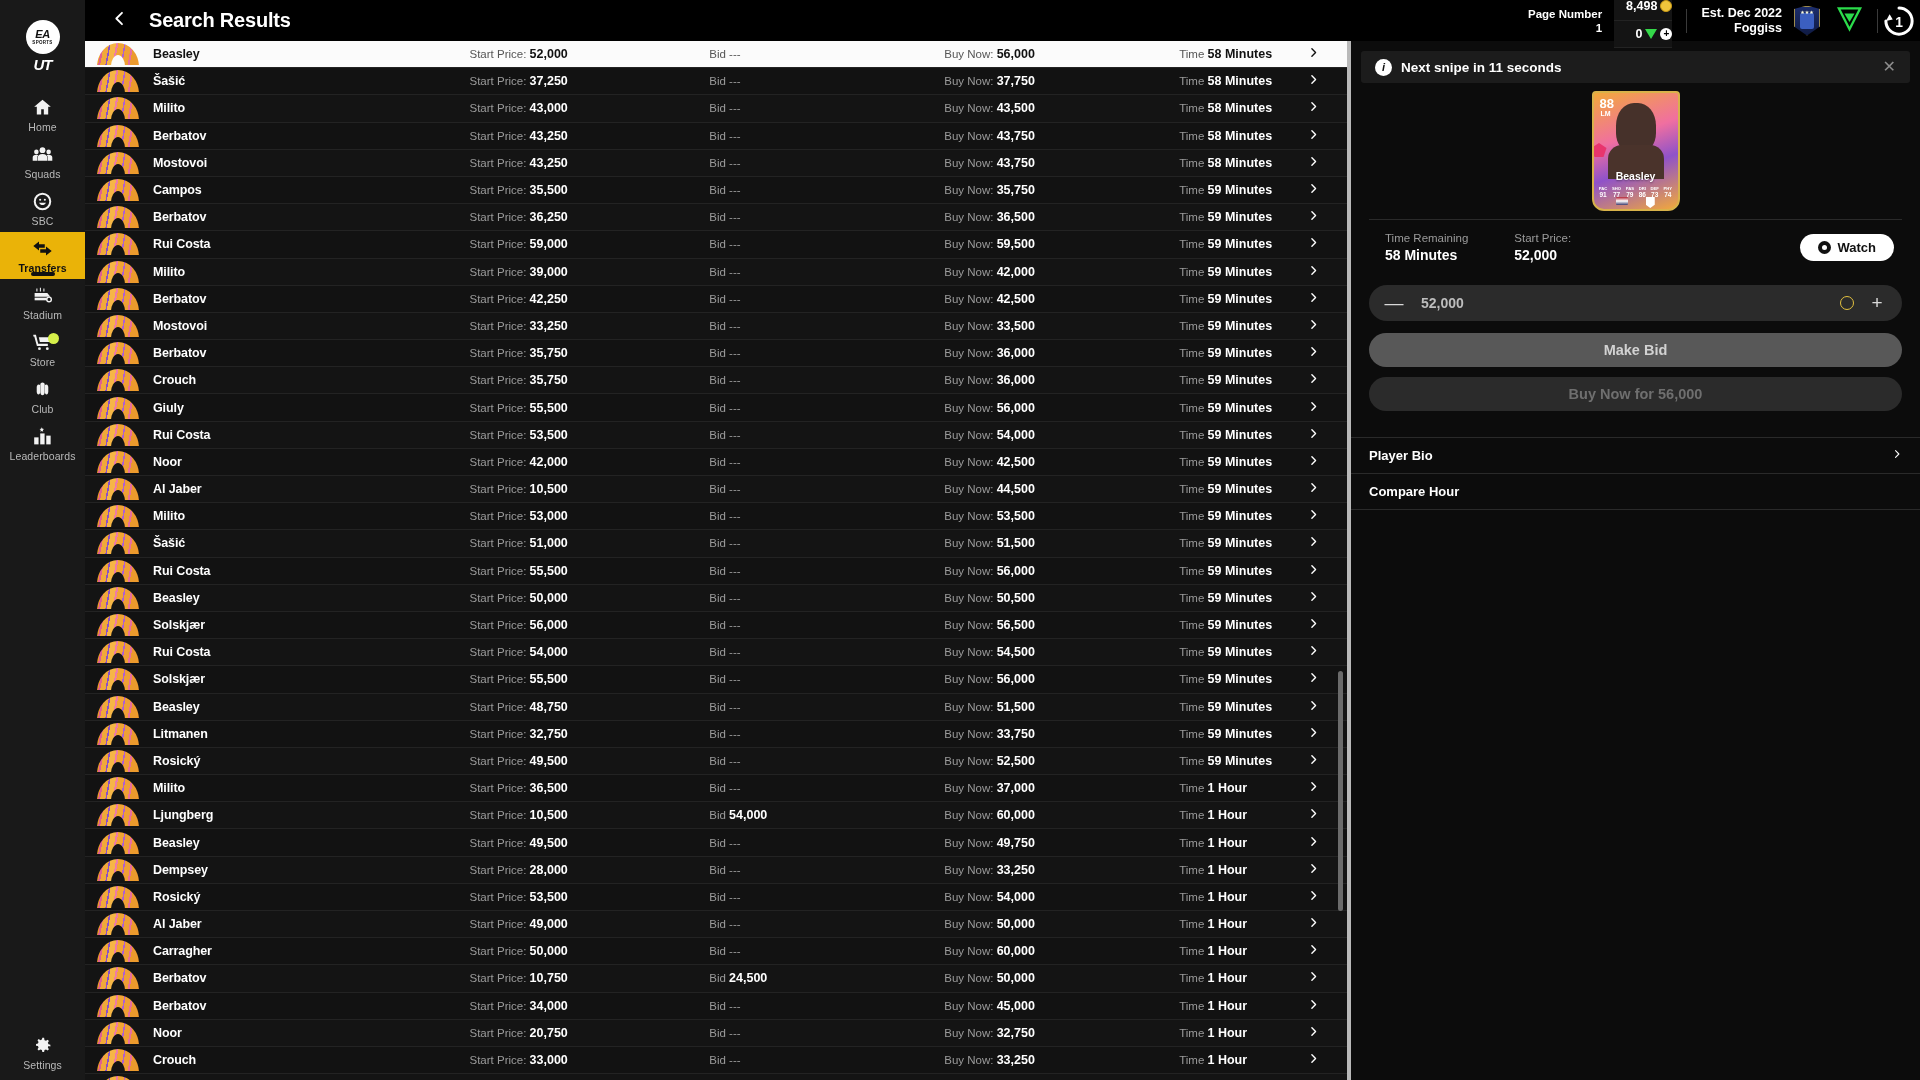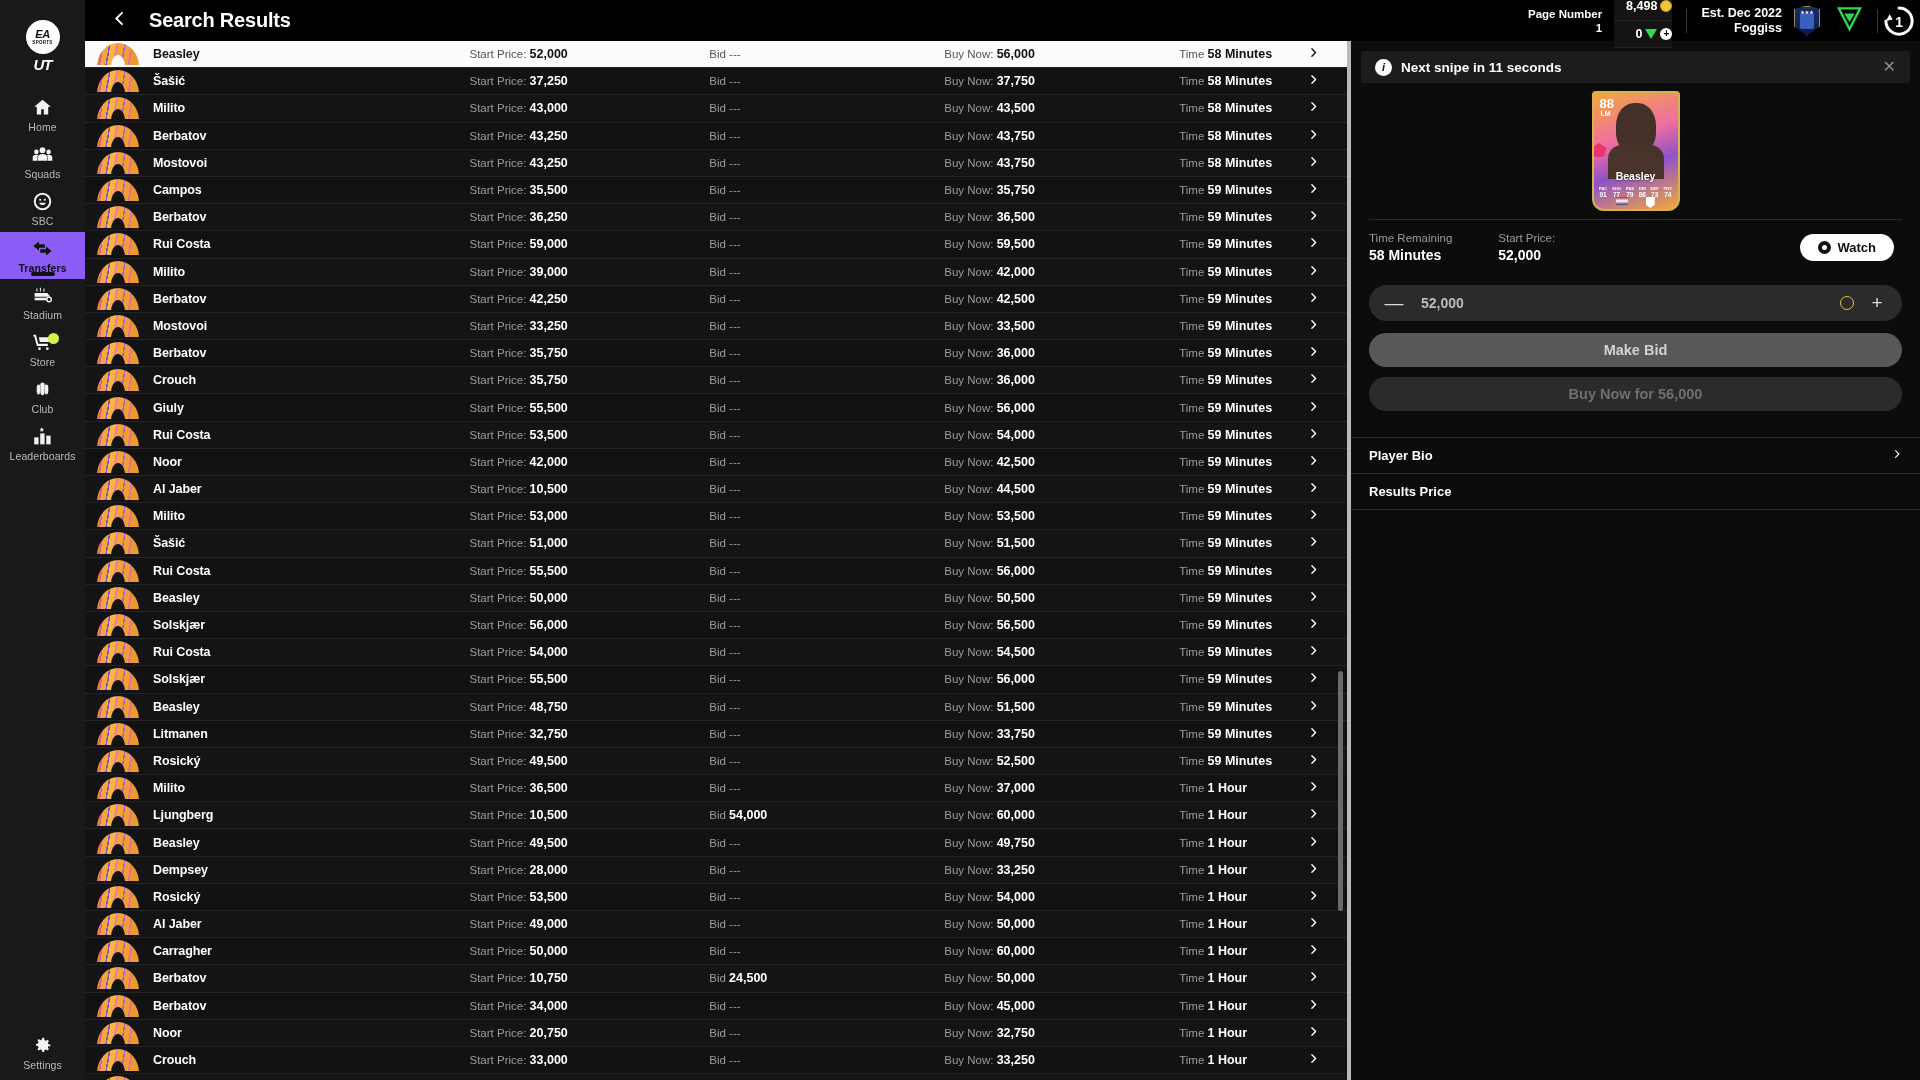--- a/index.html
+++ b/index.html
@@ -36,21 +36,21 @@
   .nav-item {
     width: 85px; height: 47px;
     display: flex; flex-direction: column; align-items: center; justify-content: center;
     gap: 2px;
     cursor: pointer;
     position: relative;
   }
   .nav-item .ic { width: 22px; height: 22px; display:flex; align-items:center; justify-content:center; }
   .nav-item .ic svg { width: 21px; height: 21px; fill: #f2f2f2; }
   .nav-item .lbl { font-size: 10.5px; color: #b9b9b9; letter-spacing: 0.1px; white-space: nowrap; }
-  .nav-item.active { background: #8b5cf6; }
+  .nav-item.active { background: #eab308; }
   .nav-item.active .ic svg { fill: #111; }
   .nav-item.active .lbl { color: #111; font-weight: 600; }
   .nav-item.active::after {
     content:""; position:absolute; bottom: 3px; left: 50%; transform: translateX(-50%);
     width: 24px; height: 4px; border-radius: 2px; background: #111;
   }
   .store-dot {
     position: absolute; width: 11px; height: 11px; border-radius: 50%;
     background: #d6f04a; top: 7px; right: 26px;
   }
@@ -212,21 +212,21 @@
   .fut-card .flag { width:12px;height:8px;background:linear-gradient(#b22234,#fff 50%,#3c3b6e); border-radius:1px;}
   .fut-card .clubb { width:9px;height:11px;background:#fff; clip-path: polygon(0 0,100% 0,100% 70%,50% 100%,0 70%);}
   .fut-card .rating { position:absolute; left:6px; top:4px; color:#fff; font-size:13px; font-weight:800; line-height:1; }
   .fut-card .pos { position:absolute; left:7px; top:17px; color:#fff; font-size:7px; font-weight:800; }
   .fut-card .gem {
     position:absolute; left:-2px; top: 50px; width: 15px; height: 14px;
     background:#e8356d; clip-path: polygon(50% 0,100% 35%,80% 100%,20% 100%,0 35%);
   }
 
   .panel-div { height:1px; background:#2a2a2a; margin: 8px 18px 0 18px; }
-  .meta-row { display:flex; align-items:center; padding: 12px 18px 0 18px; }
+  .meta-row { display:flex; align-items:center; padding: 12px 18px 0 18px; margin-left: 16px; }
   .meta-col { margin-right: 46px; }
   .meta-k { font-size: 11.5px; color:#9b9b9b; margin-bottom: 3px; }
   .meta-v { font-size: 14px; font-weight: 800; color:#fff; }
   .watch-btn {
     margin-left: auto; margin-right: 8px;
     background:#fff; color:#111; border-radius: 20px;
     height: 27px; padding: 0 18px; display:flex; align-items:center; gap:6px;
     font-size: 13px; font-weight: 600; cursor:pointer; border:none;
   }
   .watch-dot { width:13px;height:13px;border-radius:50%;background:#111;display:inline-flex;align-items:center;justify-content:center;}
@@ -1065,18 +1065,18 @@
     <div class="accordion">
       <div class="acc-row">
         <span>Player Bio</span>
         <span class="acc-chev">
           <svg viewBox="0 0 24 24">
               <polyline points="8.5,4 16.5,12 8.5,20"></polyline>
             </svg>
         </span>
       </div>
       <div class="acc-row">
-        <span>Results Price</span>
+        <span>Compare Hour</span>
       </div>
     </div>
 
   </div>
 </div>
 
 </body></html>

